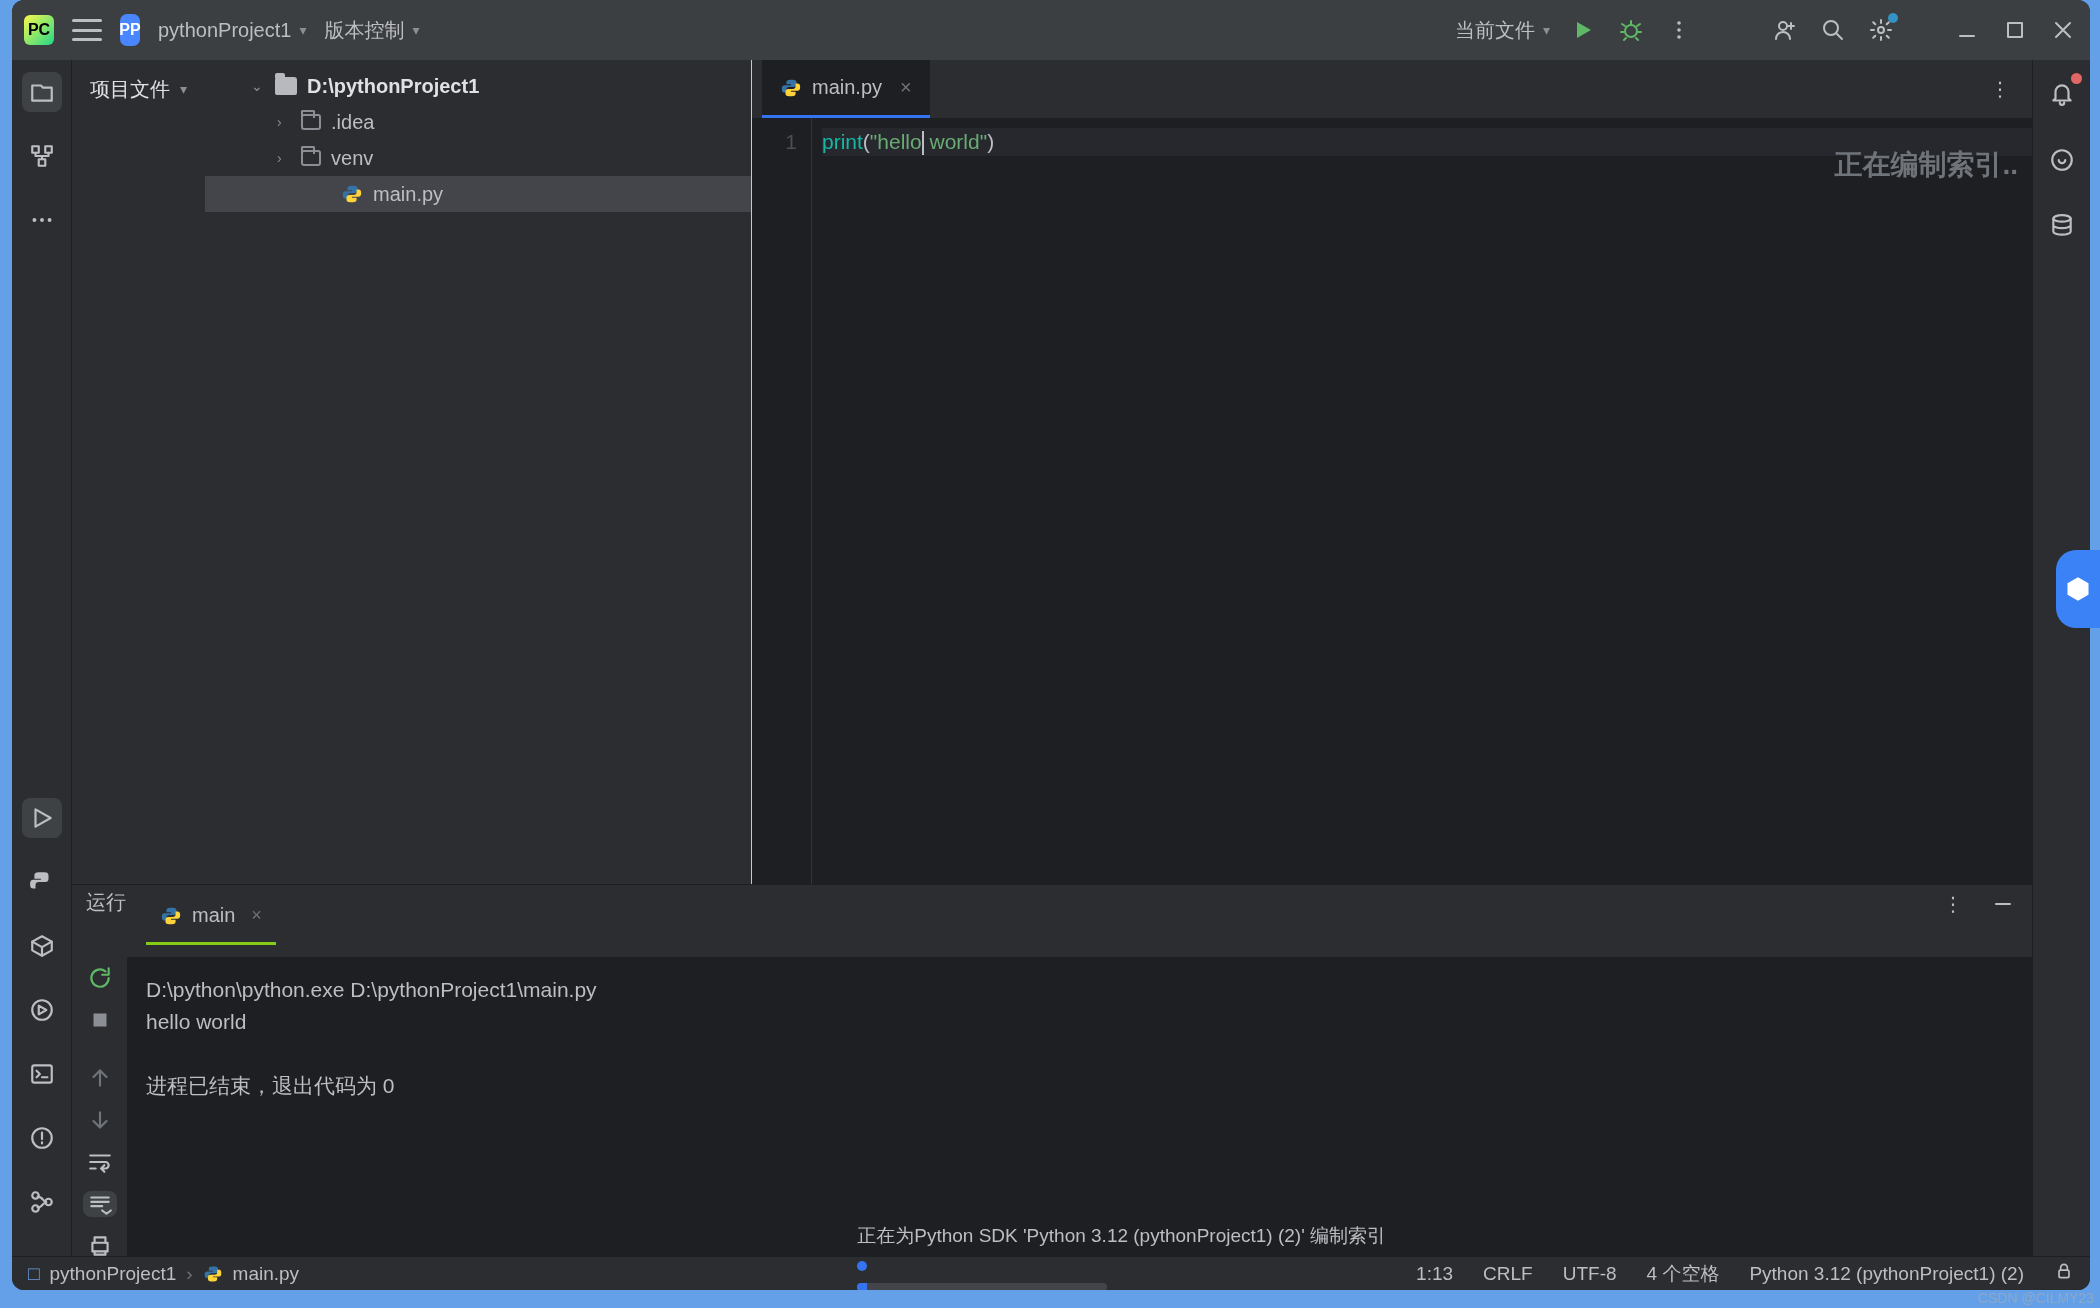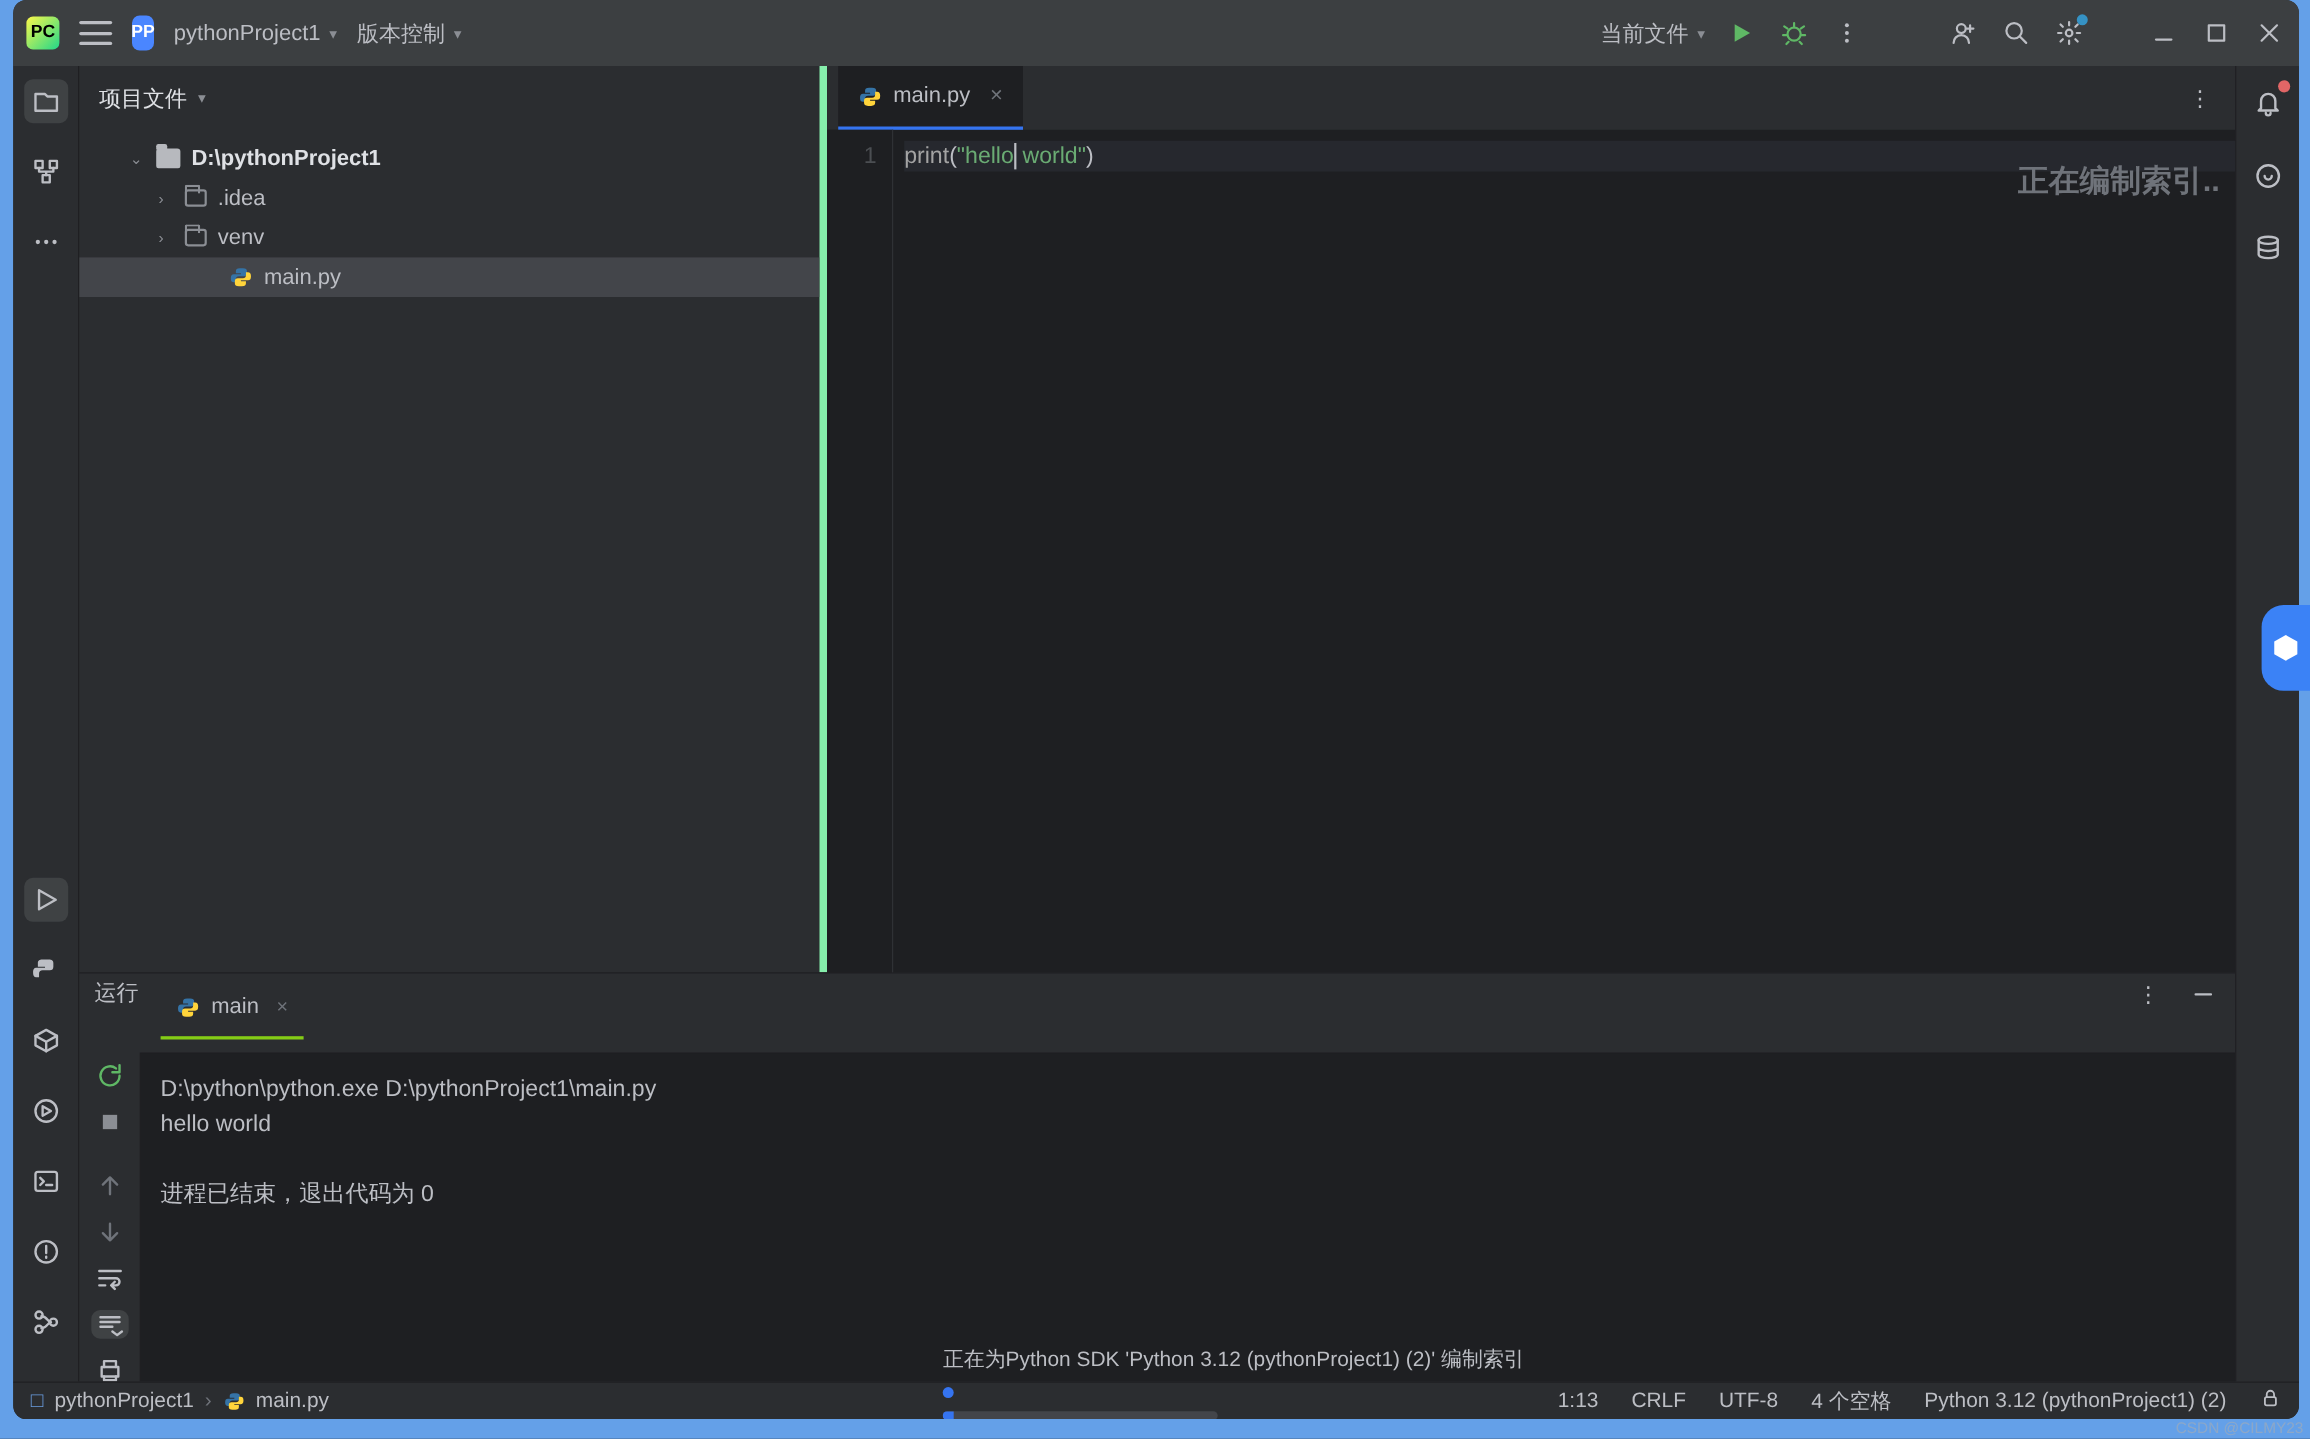--- a/index.html
+++ b/index.html
@@ -35,21 +35,21 @@
 
 .right-vbar { width:58px; background:#2b2d30; border-left:1px solid #1e1f22; display:flex; flex-direction:column; align-items:center; padding-top:14px; gap:26px; }
 .bell-dot { position:relative; }
 .bell-dot::after { content:''; position:absolute; top:-1px; right:0; width:11px; height:11px; background:#e16666; border-radius:50%; }
 
 
 .mid-col { flex:1; display:flex; flex-direction:column; min-width:0; background:#1e1f22; }
 
 
 .upper-row { flex:1; display:flex; min-height:0; }
-.project-panel { width:680px; background:#2b2d30; display:flex; flex-direction:column; border-right:7px solid #86efac; }
+.project-panel { width:680px; background:#2b2d30; display:flex; flex-direction:row; border-right:1px solid #86efac; }
 .proj-head { height:58px; display:flex; align-items:center; padding:0 18px; gap:10px; }
 .proj-head-title { color:#dfe1e5; font-weight:500; }
 .proj-tree { flex:1; padding:8px 0; overflow:auto; }
 .tree-row { display:flex; align-items:center; height:36px; padding-left:20px; gap:10px; cursor:pointer; font-size:20px; }
 .tree-row.sel { background:#43454a; }
 .tree-indent-1 { padding-left:46px; }
 .tree-indent-2 { padding-left:72px; }
 .tree-indent-3 { padding-left:136px; }
 .tree-chev { width:14px; color:#8b8e94; font-size:14px; display:inline-block; }
 .folder-ic { width:22px; height:18px; background:#b7b9be; border-radius:3px 3px 2px 2px; position:relative; }
@@ -65,21 +65,21 @@
 .ed-tab { display:flex; align-items:center; gap:10px; padding:0 18px; background:#1e1f22; border-bottom:3px solid #3574f0; cursor:pointer; position:relative; margin-left:10px;}
 .ed-tab .close-x { color:#6f737a; font-size:20px; margin-left:8px;}
 .tab-strip-spacer { flex:1; }
 .ed-more { display:flex; align-items:center; padding:0 12px; cursor:pointer; color:#bcbec4;}
 .editor-content { flex:1; display:flex; font-family:"JetBrains Mono","Consolas",monospace; font-size:21px; position:relative; }
 .gutter { width:60px; background:#1e1f22; text-align:right; padding:10px 14px 0 0; color:#4b4e52; user-select:none; border-right:1px solid #313438;}
 .gutter div{ height:28px; line-height:28px;}
 .code-pane { flex:1; padding:10px 0 0 10px; position:relative;}
 .code-line { height:28px; line-height:28px; white-space:pre;}
 .code-line.hl { background:#26282e; }
-.tok-fn { color:#a3a3a3; }
+.tok-fn { color:#14b8a6; }
 .tok-par { color:#bcbec4; }
 .tok-str { color:#6aab73; }
 .cursor-caret { display:inline-block; width:2px; height:24px; background:#bcbec4; vertical-align:middle; margin:0 0px;}
 .idx-overlay { position:absolute; top:28px; right:14px; color:#6f737a; font-size:28px;font-weight:bold;}
 
 
 .run-panel { height:372px; background:#2b2d30; display:flex; flex-direction:column; border-top:1px solid #1e1f22;}
 .run-tabbar { height:72px; display:flex; padding:4px 14px; gap:20px; }
 .run-tab-label { color:#bcbec4; }
 .run-inst-tab { display:flex; align-items:center; gap:10px; padding:0 14px; height:56px; border-bottom:3px solid #84cc16; cursor:pointer;}

